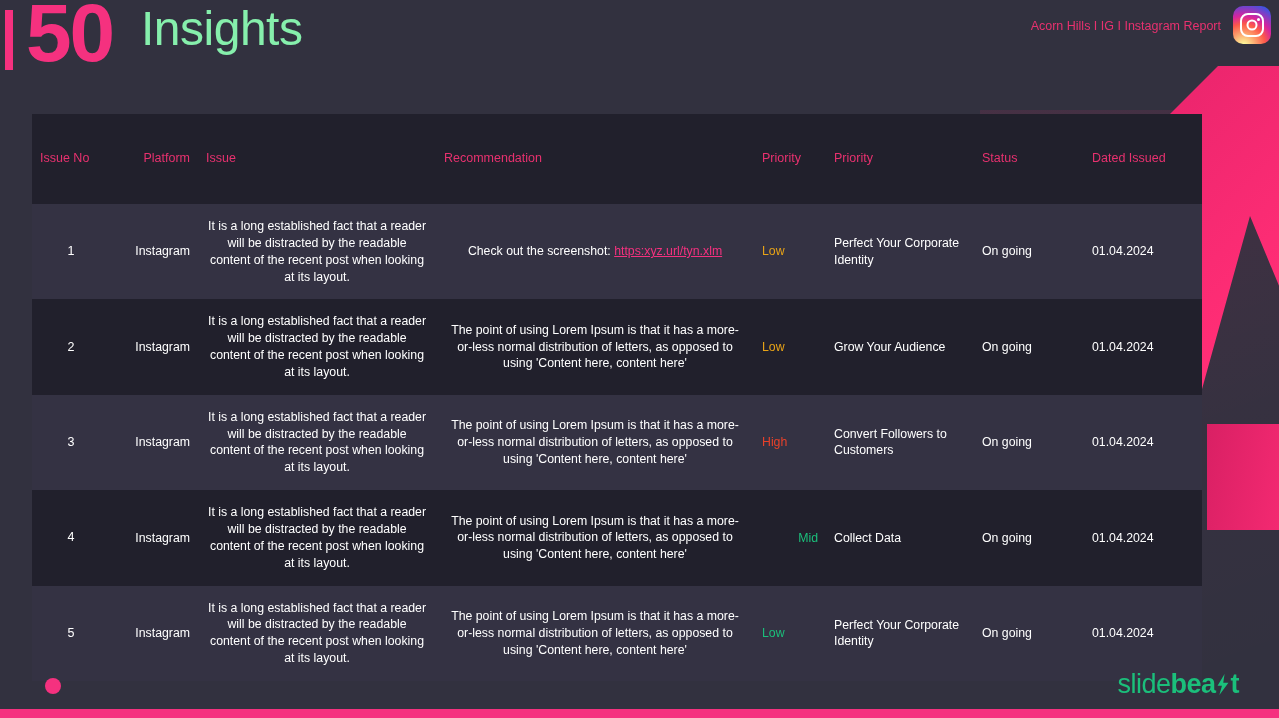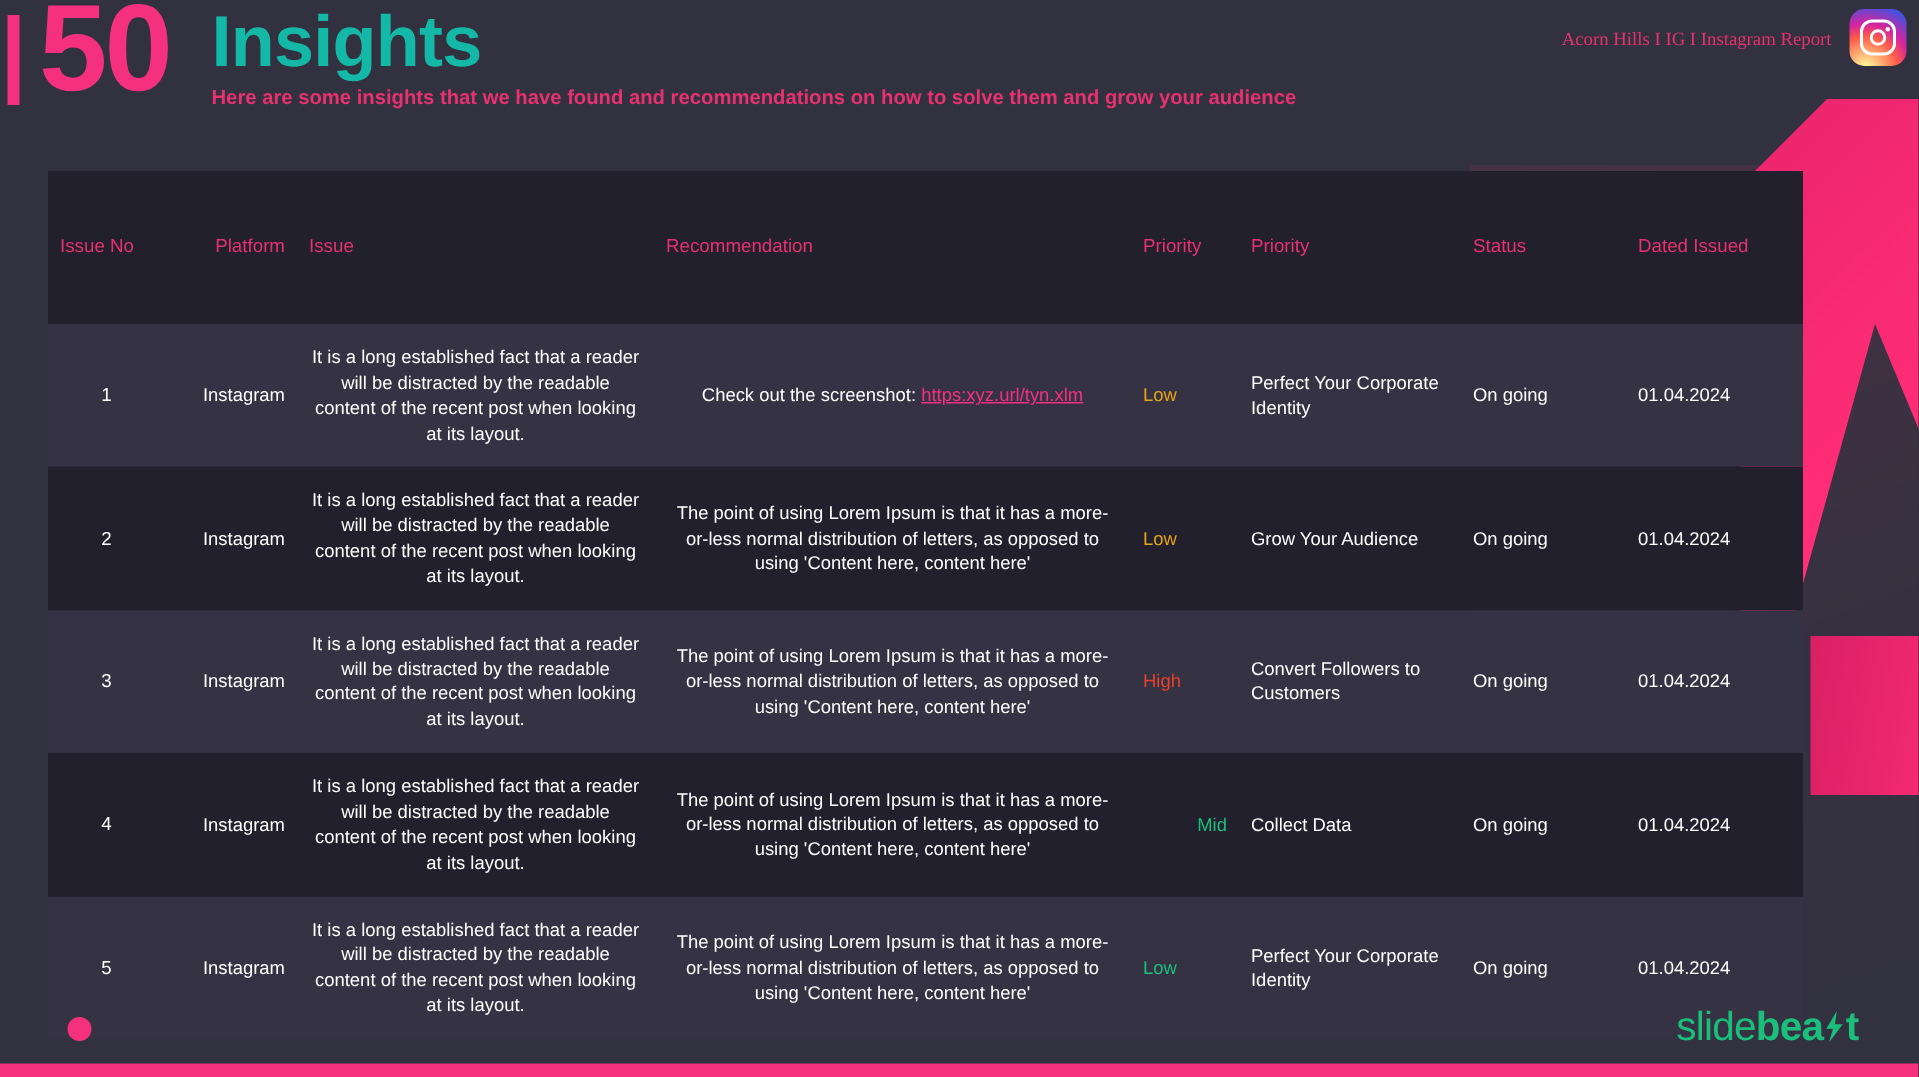--- a/index.html
+++ b/index.html
@@ -85,38 +85,37 @@
     line-height: 1;
   }
   .title-block {
     position: absolute;
     left: 141px;
     top: 4px;
     width: 790px;
   }
   .title {
     font-size: 48px;
-    font-weight: bold;
-    color: #14b8a6;
+    font-weight: normal;
+    color: #86efac;
     line-height: 1.05;
     letter-spacing: -0.5px;
   }
   .subtitle {
     font-size: 13.5px;
     font-weight: bold;
     color: #e8316f;
     line-height: 1.32;
     margin-top: 2px;
   }
   .report-meta {
     position: absolute;
     right: 58px;
     top: 18px;
     text-align: left;
-    font-family: Liberation Serif, serif;
   }
   .report-meta div {
     font-size: 12.5px;
     color: #e8316f;
     line-height: 1.35;
   }
   .ig-icon {
     position: absolute;
     right: 8px;
     top: 6px;
@@ -164,21 +163,21 @@
     border-collapse: collapse;
     table-layout: fixed;
   }
   thead tr { background: #21202c; }
   thead th {
     font-size: 12.5px;
     font-weight: normal;
     color: #e8316f;
     text-align: left;
     padding: 20px 8px 22px 8px;
-    height: 102px;
+    height: 90px;
     vertical-align: middle;
   }
   tbody tr { background: #343243; }
   tbody tr.alt { background: #21202c; }
   tbody td {
     font-size: 12.3px;
     color: #ffffff;
     vertical-align: middle;
     padding: 14px 8px;
     line-height: 1.35;
@@ -242,21 +241,20 @@
   <div class="deco-wash"></div>
   <div class="deco-big"></div>
   <div class="deco-block"></div>
 </div>
 
 <div class="header">
   <div class="accent-bar"></div>
   <div class="big-number">50</div>
   <div class="title-block">
     <div class="title">Insights</div>
-    <div class="subtitle">Here are some insights that we have found and recommendations on how to solve them and grow your audience</div>
   </div>
   <div class="report-meta">
     <div>Acorn Hills I IG I Instagram Report</div>
   </div>
   <div class="ig-icon">
     <div class="ig-outer">
       <div class="ig-lens"></div>
       <div class="ig-dot"></div>
     </div>
   </div>

